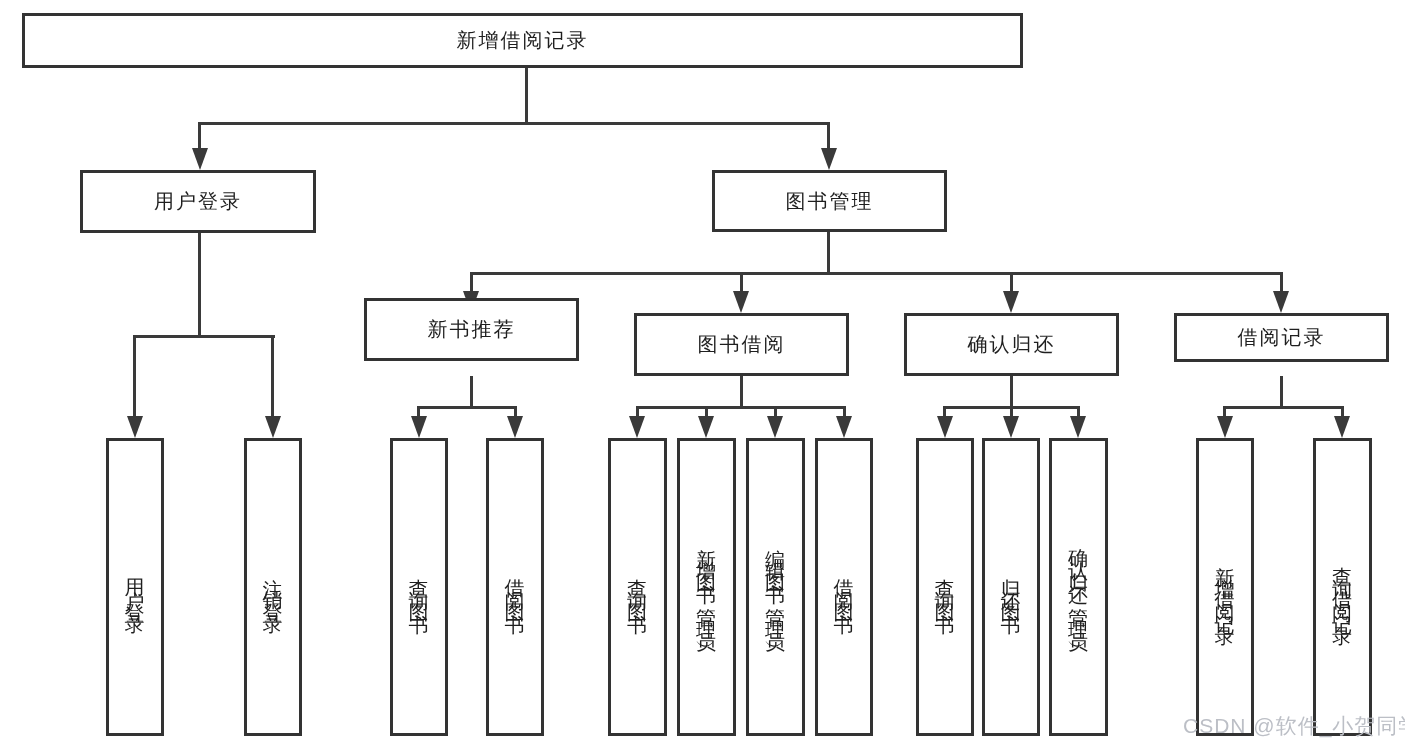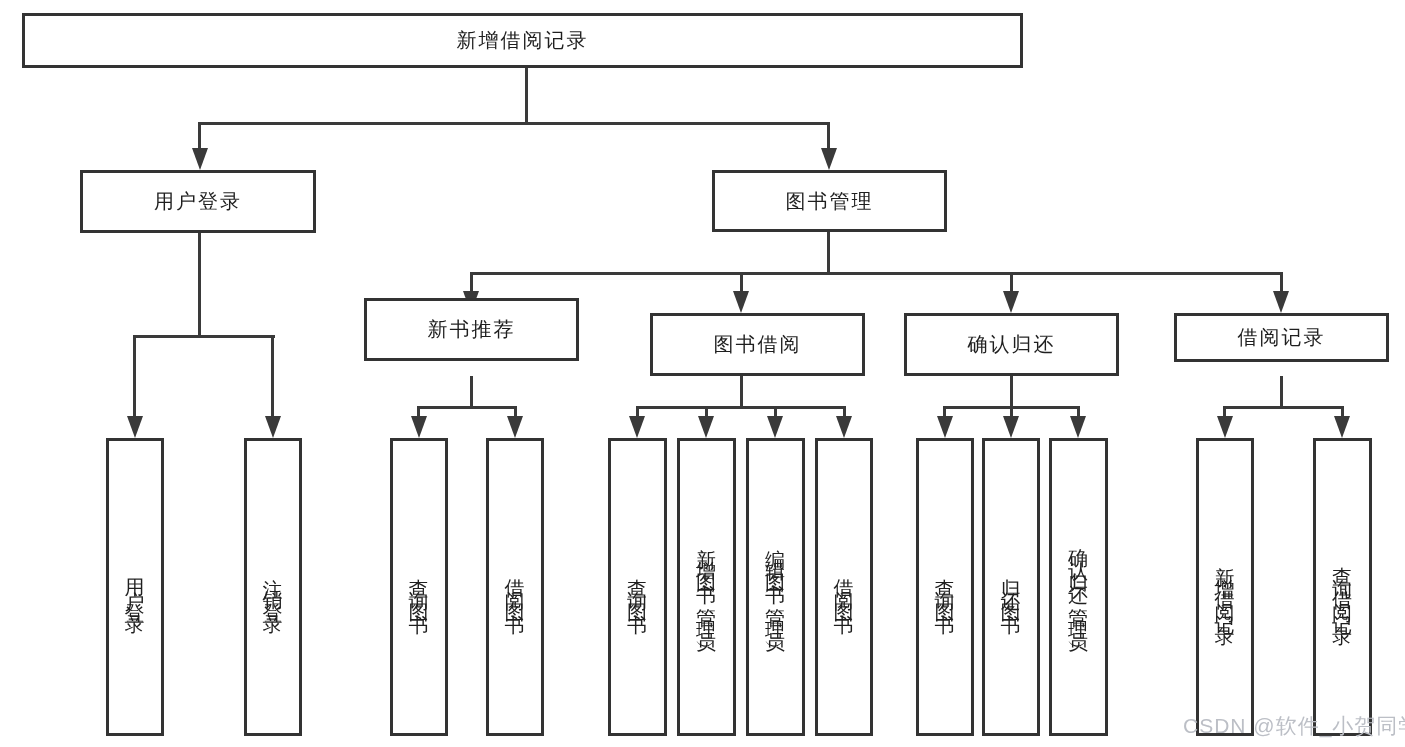--- a/index.html
+++ b/index.html
@@ -89,21 +89,21 @@
   <div class="vline" style="left:470px; top:272px; height:21px;"></div>
   <div class="arrow" style="left:463px; top:291px;"></div>
   <div class="vline" style="left:740px; top:272px; height:21px;"></div>
   <div class="arrow" style="left:733px; top:291px;"></div>
   <div class="vline" style="left:1010px; top:272px; height:21px;"></div>
   <div class="arrow" style="left:1003px; top:291px;"></div>
   <div class="vline" style="left:1280px; top:272px; height:21px;"></div>
   <div class="arrow" style="left:1273px; top:291px;"></div>
 
   <div class="box" style="left:364px; top:298px; width:215px; height:63px;">新书推荐</div>
-  <div class="box" style="left:650px; top:313px; width:215px; height:63px;">图书借阅</div>
+  <div class="box" style="left:634px; top:313px; width:215px; height:63px;">图书借阅</div>
   <div class="box" style="left:904px; top:313px; width:215px; height:63px;">确认归还</div>
   <div class="box" style="left:1174px; top:313px; width:215px; height:49px;">借阅记录</div>
 
   <div class="vline" style="left:470px; top:376px; height:32px;"></div>
   <div class="hline" style="left:417px; top:406px; width:100px;"></div>
   <div class="vline" style="left:417px; top:406px; height:12px;"></div>
   <div class="arrow" style="left:411px; top:416px;"></div>
   <div class="vline" style="left:514px; top:406px; height:12px;"></div>
   <div class="arrow" style="left:507px; top:416px;"></div>
 

